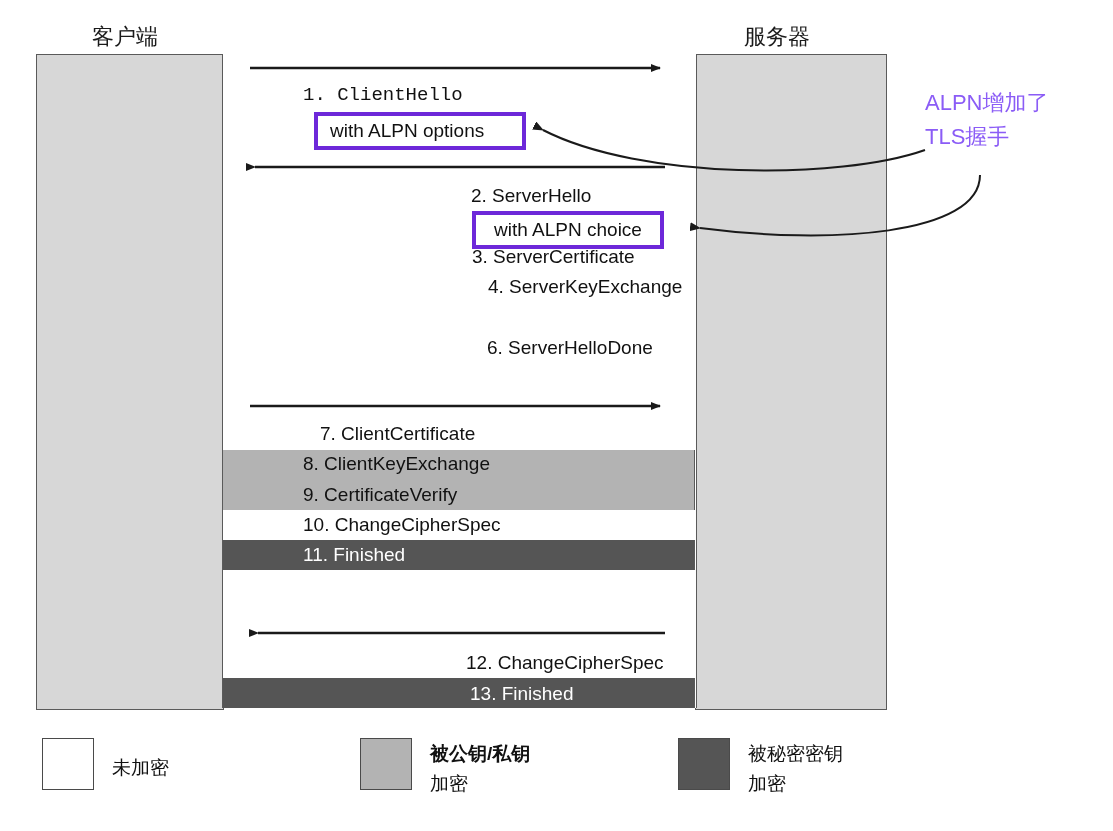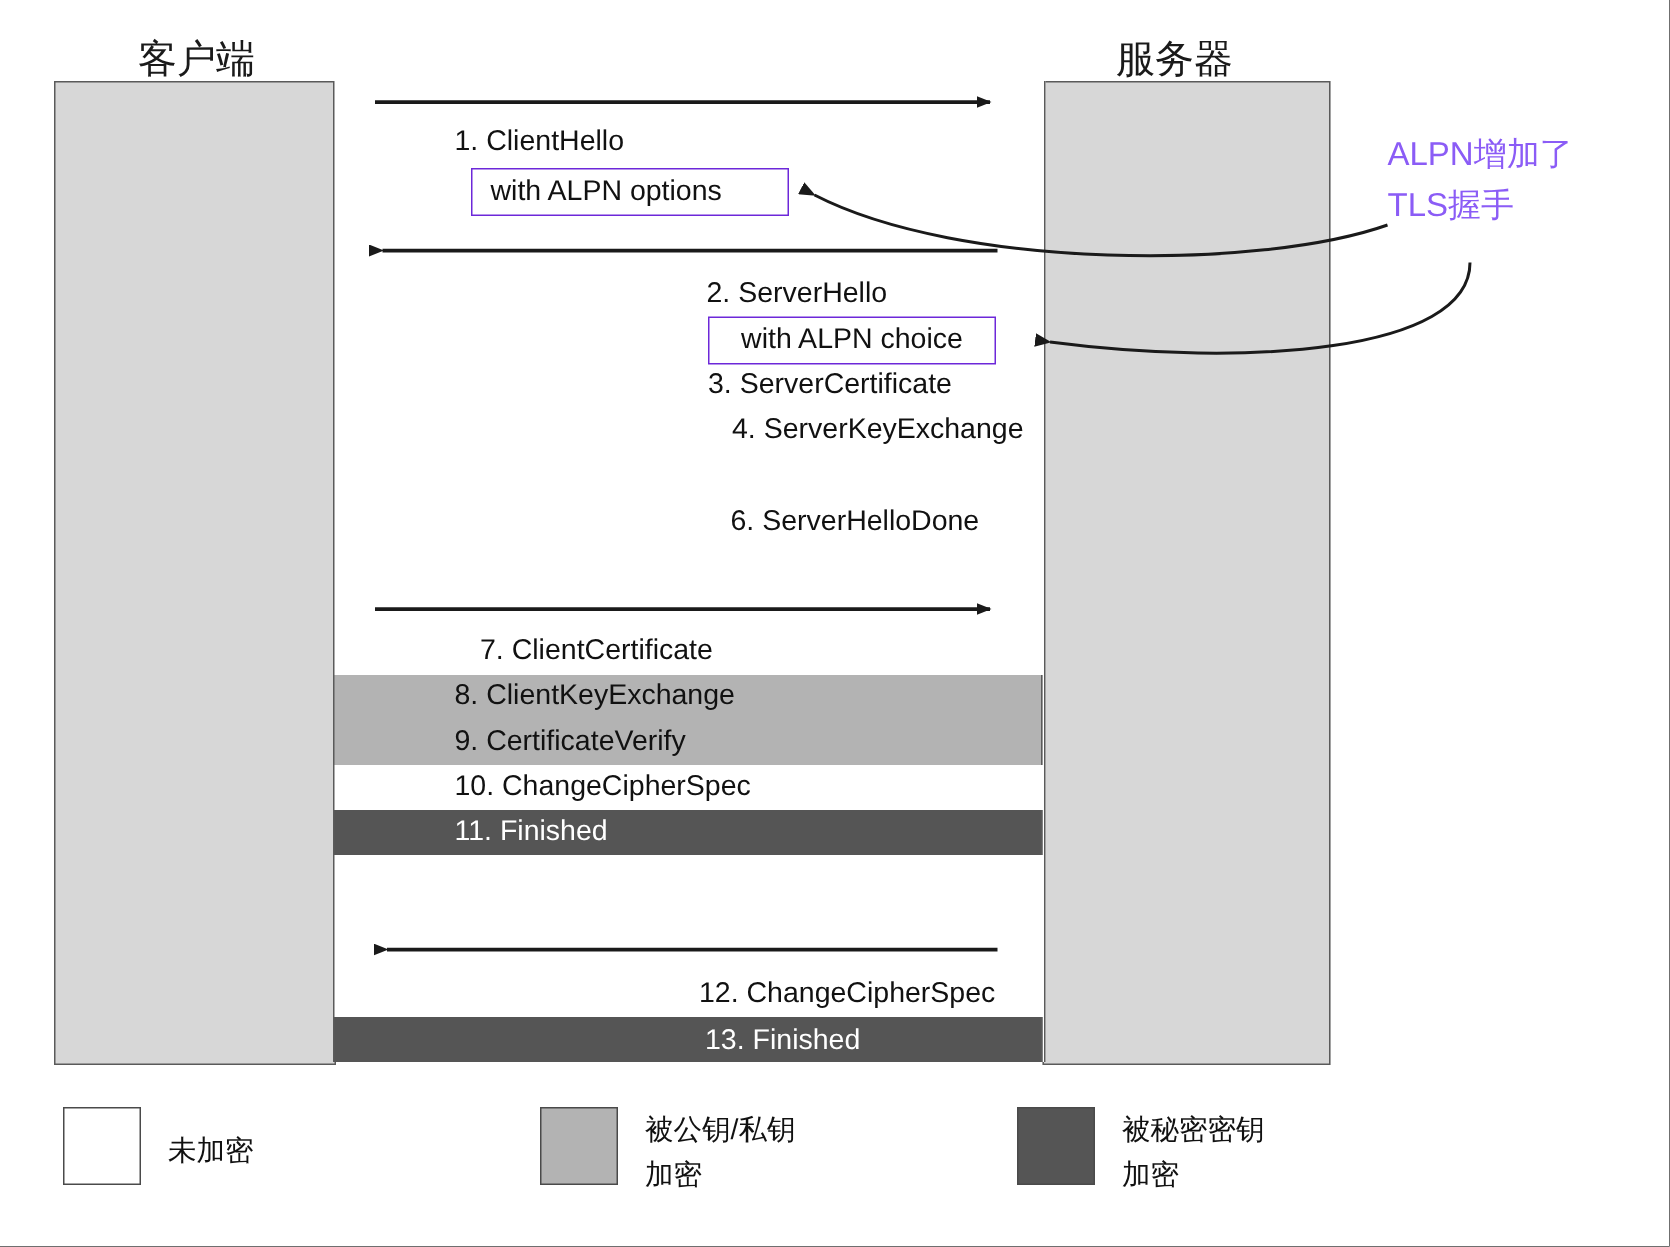--- a/index.html
+++ b/index.html
@@ -20,21 +20,21 @@
     position: absolute;
     left: 18px;
     top: 18px;
     width: 1077px;
     height: 795px;
     background: #ffffff;
   }
   .col-label {
     position: absolute;
     font-family: Liberation Serif, serif;
-    font-size: 26px;
+    font-size: 22px;
     color: #1a1a1a;
     white-space: nowrap;
   }
   .lane {
     position: absolute;
     background: #d7d7d7;
     border: 1px solid #5a5a5a;
   }
   .center-col {
     position: absolute;
@@ -55,21 +55,21 @@
     position: absolute;
     font-size: 19px;
     color: #111111;
     white-space: nowrap;
   }
   .msg.light { color: #ffffff; }
 
   .boxed {
     position: absolute;
     background: #ffffff;
-    border: 1px solid #6d28d9;
+    border: 4px solid #6d28d9;
     font-size: 19px;
     color: #111111;
     padding: 4px 12px;
     white-space: nowrap;
     box-sizing: border-box;
   }
 
   .annot {
     position: absolute;
     font-size: 22px;
@@ -134,21 +134,21 @@
     <line x1="665" y1="167" x2="255" y2="167" stroke="#1a1a1a" stroke-width="2.5" marker-end="url(#arrowL)"></line>
 
     <line x1="250" y1="406" x2="660" y2="406" stroke="#1a1a1a" stroke-width="2.5" marker-end="url(#arrowR)"></line>
 
     <line x1="665" y1="633" x2="258" y2="633" stroke="#1a1a1a" stroke-width="2.5" marker-end="url(#arrowL)"></line>
 
     <path d="M925,150 C840,180 640,180 543,130" fill="none" stroke="#1a1a1a" stroke-width="2" marker-end="url(#arrowThin)"></path>
     <path d="M980,175 C980,235 830,245 700,228" fill="none" stroke="#1a1a1a" stroke-width="2" marker-end="url(#arrowThin)"></path>
   </svg>
 
-  <div class="msg" style="left:303px; top:84px;">1. ClientHello</div>
+  <div class="msg" style="left:303px; top:84px;font-family:Liberation Mono, monospace;">1. ClientHello</div>
   <div class="boxed" style="left:314px; top:112px; width:212px;">with ALPN options</div>
 
   <div class="msg" style="left:471px; top:185px;">2. ServerHello</div>
   <div class="boxed" style="left:472px; top:211px; width:192px; text-align:center;">with ALPN choice</div>
 
   <div class="msg" style="left:472px; top:246px;">3. ServerCertificate</div>
   <div class="msg" style="left:488px; top:276px;">4. ServerKeyExchange</div>
   <div class="msg" style="left:487px; top:337px;">6. ServerHelloDone</div>
 
   <div class="msg" style="left:302px; top:423px;margin-left:18px;">7. ClientCertificate</div>
@@ -160,19 +160,19 @@
   <div class="msg" style="left:466px; top:652px;">12. ChangeCipherSpec</div>
   <div class="msg light" style="left:470px; top:683px;">13. Finished</div>
 
   <div class="annot" style="left:925px; top:88px;">ALPN增加了</div>
   <div class="annot" style="left:925px; top:122px;">TLS握手</div>
 
   <div class="legend-swatch" style="left:42px; top:738px; width:52px; height:52px; background:#ffffff;"></div>
   <div class="legend-text" style="left:112px; top:755px;">未加密</div>
 
   <div class="legend-swatch" style="left:360px; top:738px; width:52px; height:52px; background:#b3b3b3;"></div>
-  <div class="legend-text" style="left:430px; top:741px;">被公钥/私钥</div>
+  <div class="legend-text" style="left:430px; top:741px;font-weight:bold;">被公钥/私钥</div>
   <div class="legend-text" style="left:430px; top:771px;">加密</div>
 
   <div class="legend-swatch" style="left:678px; top:738px; width:52px; height:52px; background:#555555;"></div>
   <div class="legend-text" style="left:748px; top:741px;">被秘密密钥</div>
   <div class="legend-text" style="left:748px; top:771px;">加密</div>
 </div>
 
 </body></html>

